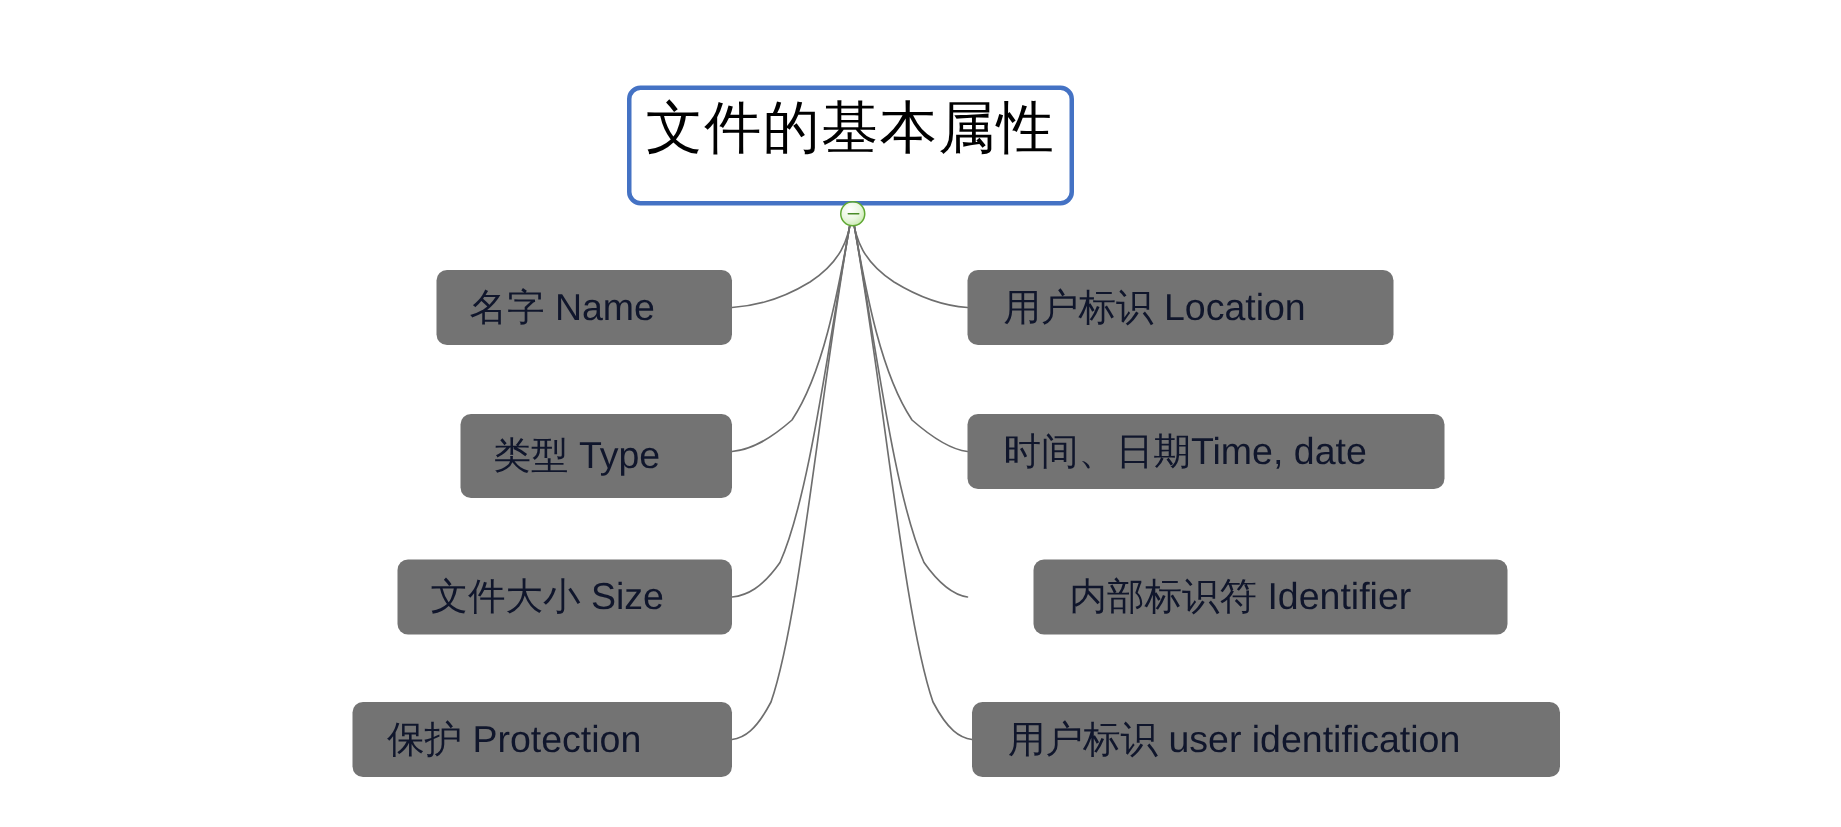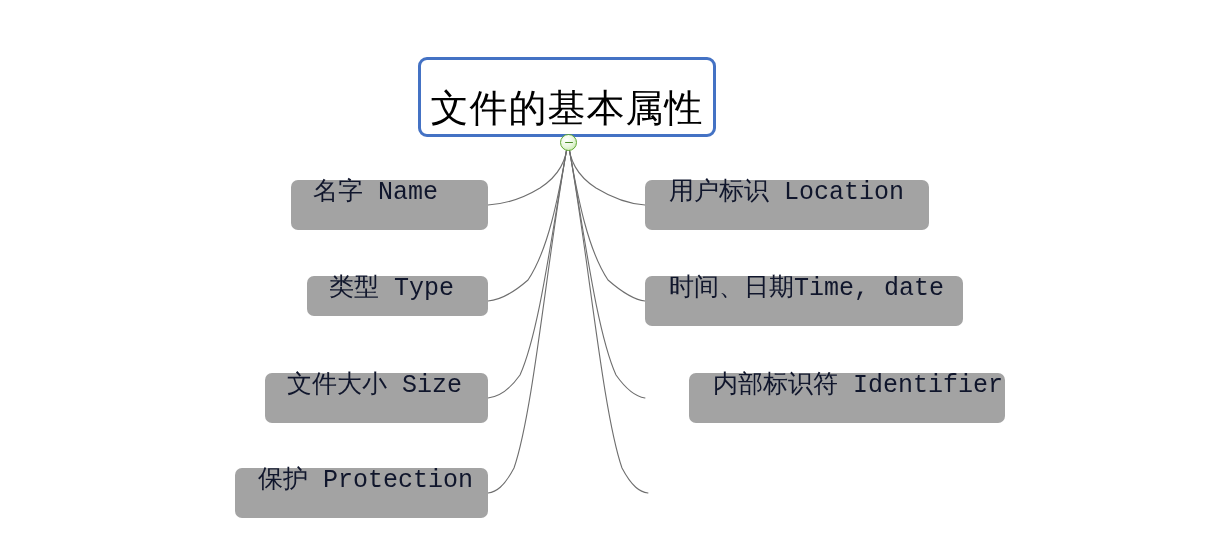--- a/index.html
+++ b/index.html
@@ -22,45 +22,45 @@
     left: 0;
     top: 0;
     width: 1227px;
     height: 551px;
     pointer-events: none;
   }
   .node {
     position: absolute;
     box-sizing: border-box;
     display: flex;
-    align-items: flex-start;
+    align-items: center;
     border-radius: 7px;
-    background: #a3a3a3;
+    background: #737373;
     color: #10162c;
-    font-family: Liberation Mono, monospace;
+    font-family: Liberation Sans, sans-serif;
     font-size: 25px;
     line-height: 1;
     white-space: nowrap;
   }
   .node.left {
     justify-content: flex-start;
     padding-left: 22px;
   }
   .node.right {
     justify-content: flex-start;
     padding-left: 24px;
   }
   .node-label {
     display: inline-block;
   }
   #root-node {
     position: absolute;
     box-sizing: border-box;
     display: flex;
-    align-items: flex-end;
+    align-items: flex-start;
     justify-content: center;
     background: #ffffff;
     border: 3px solid #4472c4;
     border-radius: 9px;
     color: #000000;
     font-family: Liberation Mono, monospace;
     font-size: 38px;
     letter-spacing: 1px;
     white-space: nowrap;
   }
@@ -110,21 +110,21 @@
   </div>
 
   <div id="collapse-toggle" style="left:560px; top:134px;">
     <span class="minus"></span>
   </div>
 
   <div class="node left" style="left:291px; top:180px; width:197px; height:50px;">
     <span class="node-label">名字 Name</span>
   </div>
 
-  <div class="node left" style="left:307px; top:276px; width:181px; height:40px;">
+  <div class="node left" style="left:307px; top:276px; width:181px; height:56px;">
     <span class="node-label">类型 Type</span>
   </div>
 
   <div class="node left" style="left:265px; top:373px; width:223px; height:50px;">
     <span class="node-label">文件大小 Size</span>
   </div>
 
   <div class="node left" style="left:235px; top:468px; width:253px; height:50px;padding-left:23px;">
     <span class="node-label">保护 Protection</span>
   </div>
@@ -134,14 +134,17 @@
   </div>
 
   <div class="node right" style="left:645px; top:276px; width:318px; height:50px;">
     <span class="node-label">时间、日期Time, date</span>
   </div>
 
   <div class="node right" style="left:673px; top:373px; width:316px; height:50px;margin-left:16px;">
     <span class="node-label">内部标识符 Identifier</span>
   </div>
 
+  <div class="node right" style="left:648px; top:468px; width:392px; height:50px;">
+    <span class="node-label">用户标识 user identification</span>
+  </div>
 
 </div>
 
 </body></html>

